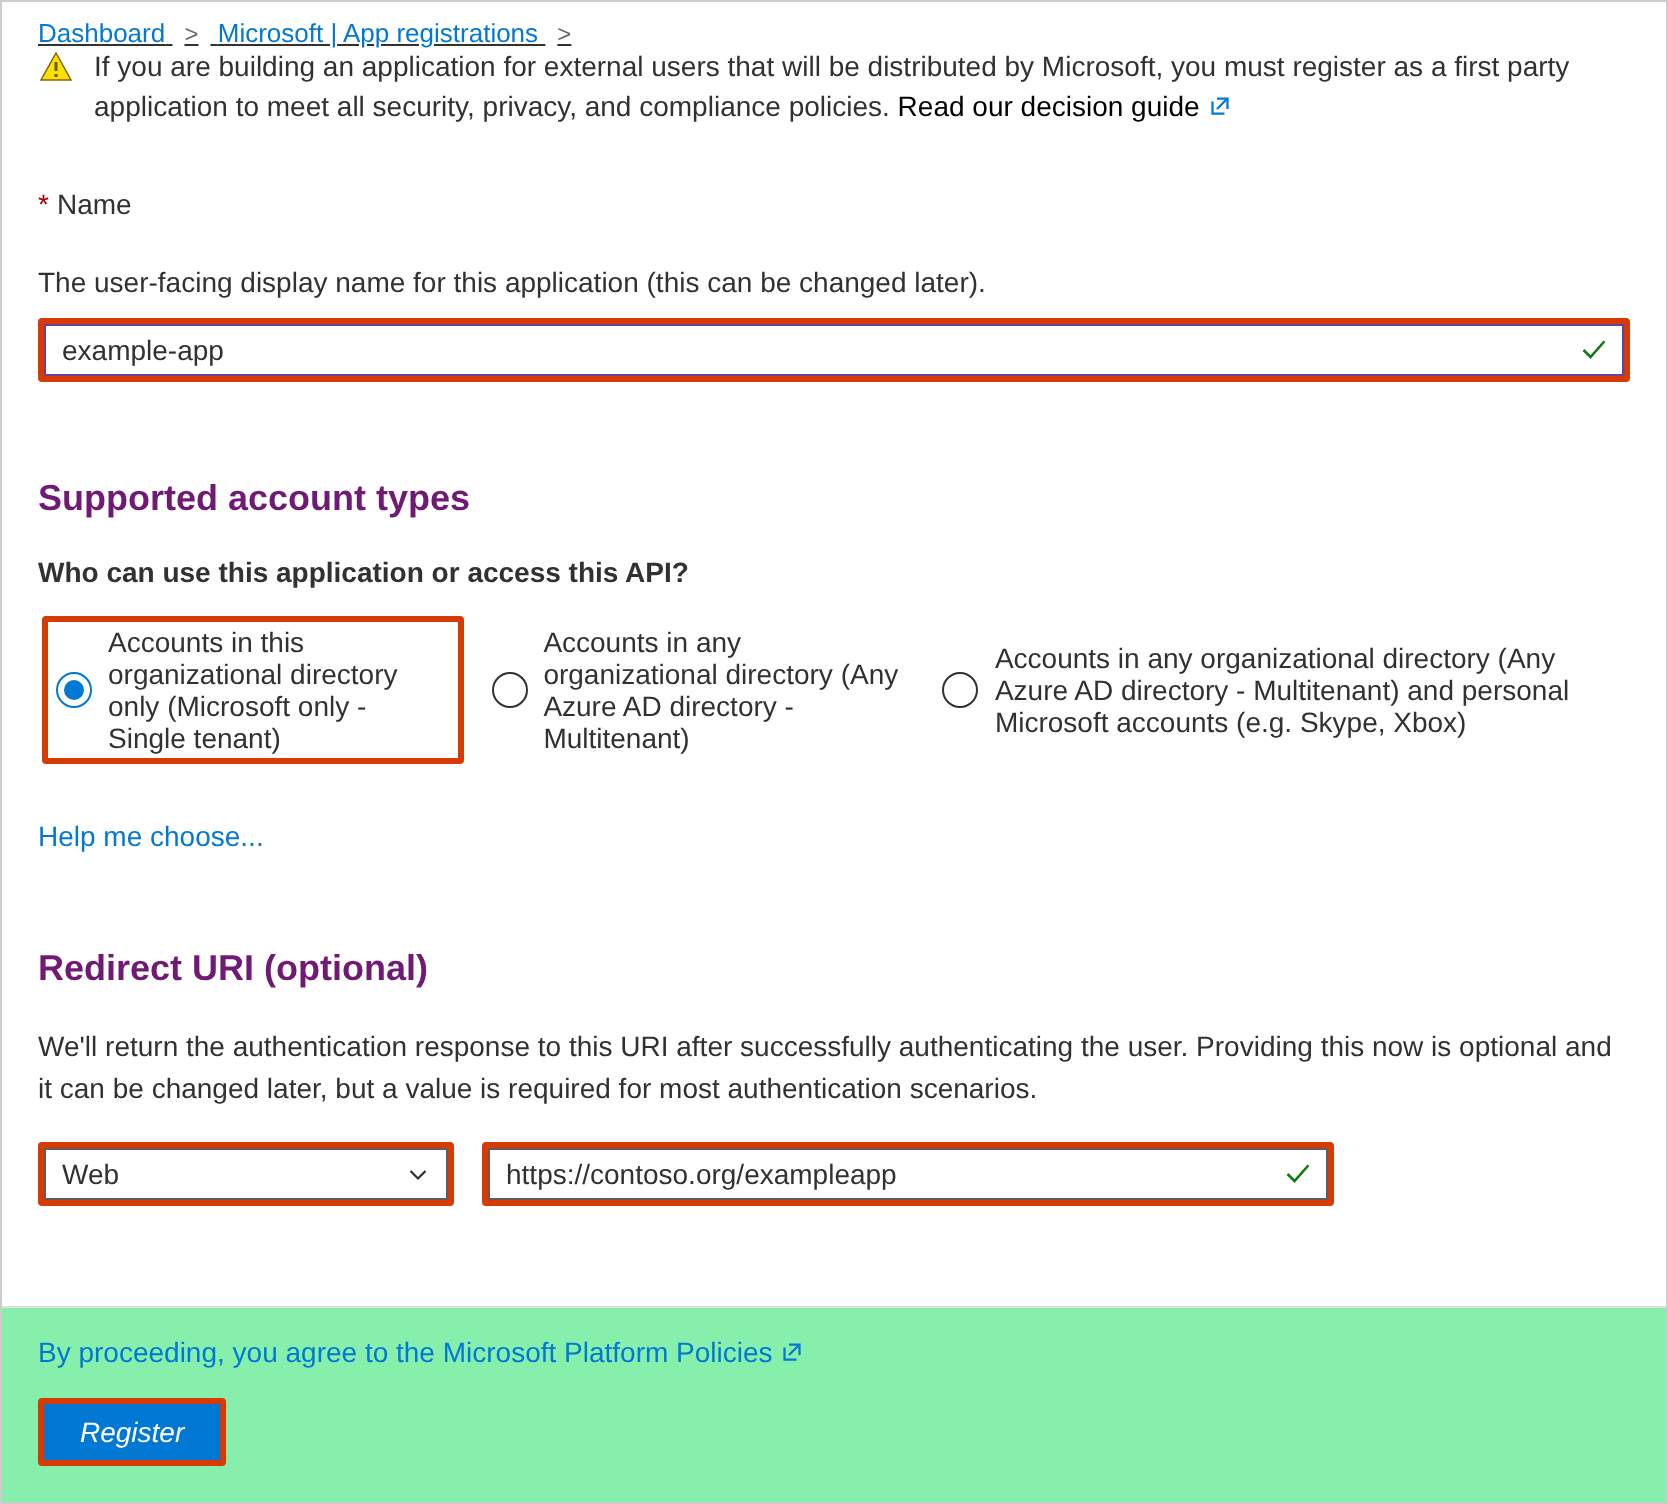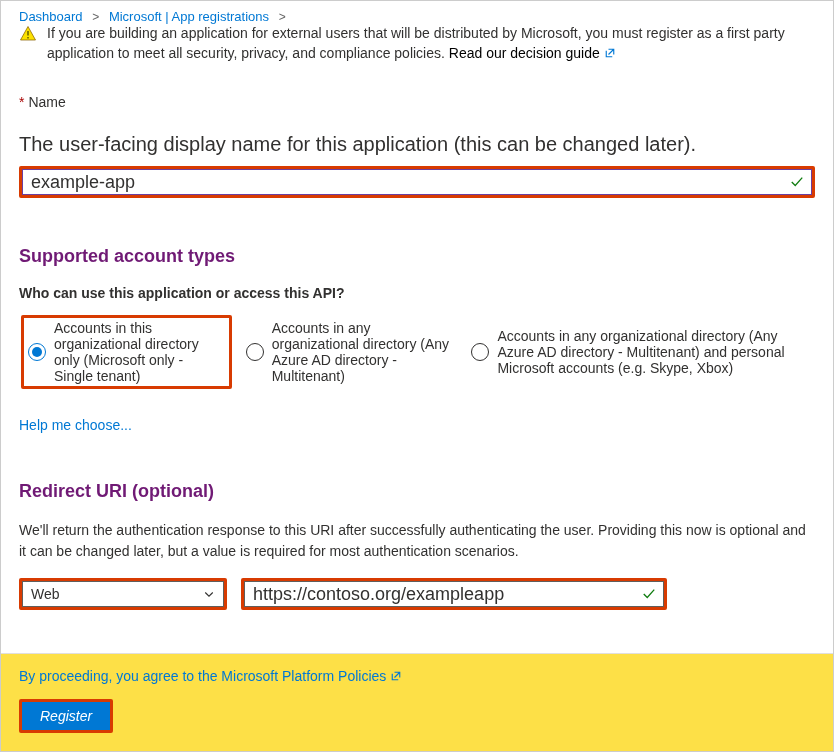--- a/index.html
+++ b/index.html
@@ -14,20 +14,21 @@
     width: 834px;
     height: 752px;
     border: 1px solid #ccc;
     padding: 0 18px 18px 18px;
     position: relative;
     overflow: hidden;
   }
   .breadcrumb {
     padding-top: 8px;
     font-size: 13px;
+    text-decoration: underline;
   }
   .breadcrumb a { color: #0078d4; text-decoration: none; cursor: pointer; }
   .breadcrumb .sep { color: #666; margin: 0 6px; font-size: 12px; }
   h1.page-title {
     font-size: 26px;
     font-weight: 600;
     margin: 6px 0 40px 0;
     color: #323130;
   }
   .info-bar {
@@ -36,29 +37,29 @@
     align-items: flex-start;
     margin-bottom: 30px;
   }
   .warn-icon svg { width: 18px; height: 18px; display: block; margin-top: 1px;}
   .info-bar .txt { line-height: 1.4; }
   .info-bar a { color: #000000; text-decoration: none; }
   .ext-icon { display:inline-block; vertical-align: -1px; }
   .ext-icon svg { width: 12px; height: 12px; }
   .field-label { font-size: 14px; margin-bottom: 23px; }
   .field-label .req { color: #a80000; margin-right: 4px;}
-  .field-desc { color: #323130; margin-bottom: 10px; font-size: 20px; }
+  .field-desc { color: #323130; margin-bottom: 10px; font-size: 14px; }
   .highlight-box { border: 3px solid #d83b01; border-radius: 2px; display:inline-block;}
   .name-hl { display:block; width: 100%; }
   .text-input {
     width: 100%;
     border: 1px solid #605e5c;
     height: 26px;
     padding: 3px 34px 3px 8px;
-    font-size: 18px;
+    font-size: 14px;
     color: #323130;
     outline: none;
     position: relative;
   }
   .text-input.name-input { border: 1px solid #6b3fa0; }
   .input-wrap { position: relative; }
   .check-icon { position: absolute; right: 8px; top: 50%; transform: translateY(-50%); }
   .check-icon svg { width: 14px; height: 14px; display:block;}
   .section-title {
     font-size: 18px;
@@ -105,21 +106,21 @@
     cursor: pointer;
   }
   .chev svg { width: 12px; height: 12px; display:block;}
   .uri-wrap { width: 420px; }
   .footer {
     position: absolute;
     bottom: 0px;
     left: 0; right: 0;
     border-top: 1px solid #e1dfdd;
     padding: 14px 18px 18px 18px;
-    background: #fde047;
+    background: #86efac;
   }
   .footer-txt { color: #0078d4; font-size: 14px; margin-bottom: 14px;}
   .footer-txt a { color:#0078d4; text-decoration:none;}
   .register-btn {
     background: #0078d4;
     color: #fff;
     border: none;
     padding: 6px 18px;
     font-size: 14px;
     cursor: pointer;

